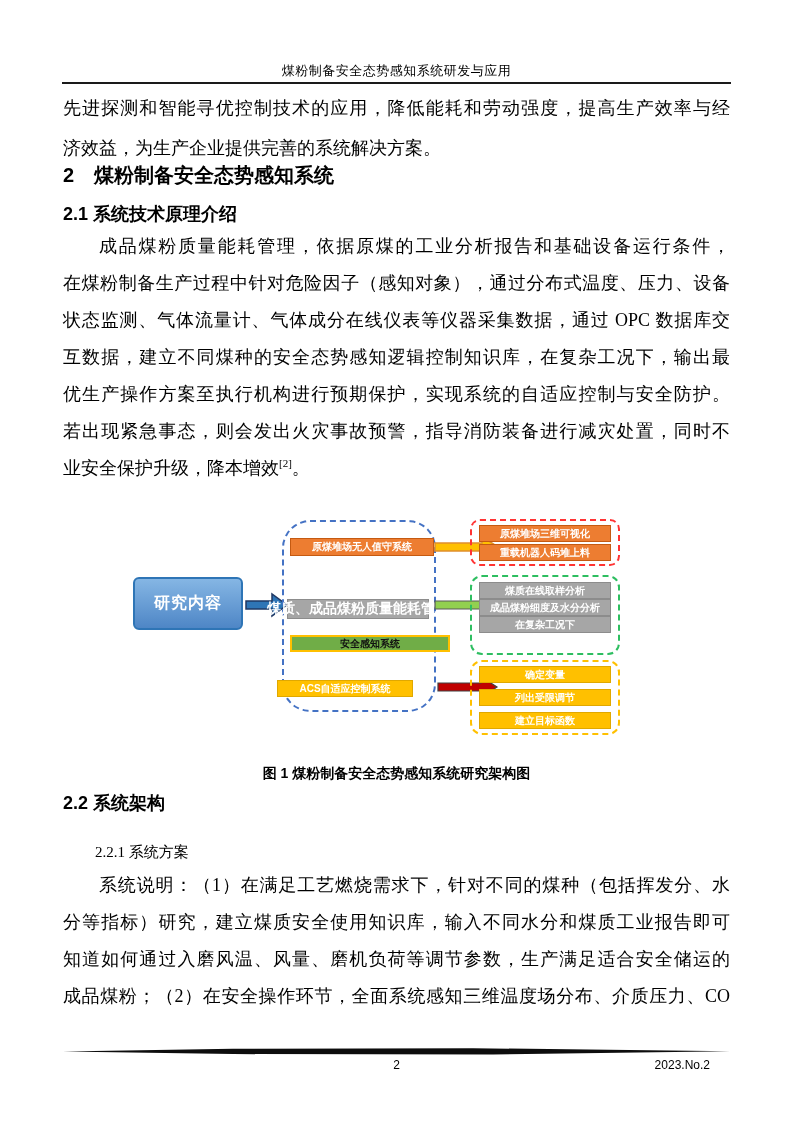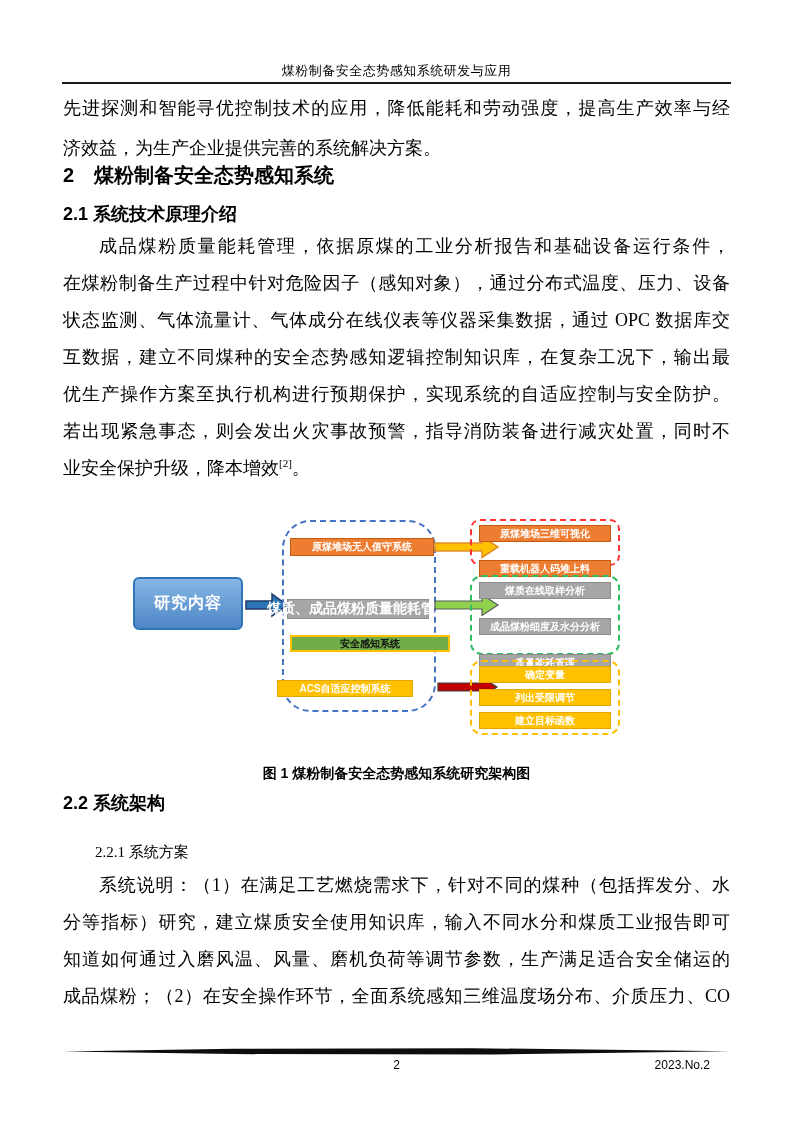--- a/index.html
+++ b/index.html
@@ -46,23 +46,23 @@
   .box-green{background:var(--green);border:2px solid var(--yellow);color:#111;}
   .box-yellow{background:var(--yellow);border:1px solid var(--yellow_border);}
   .mid1{left:227px;top:23px;width:144px;height:18px;}
   .mid2{left:224px;top:84px;width:142px;height:20px;font-size:14px;}
   .mid3{left:227px;top:120px;width:160px;height:17px;}
   .mid4{left:214px;top:165px;width:136px;height:17px;}
   .group{position:absolute;left:407px;width:150px;box-sizing:border-box;
         display:flex;flex-direction:column;align-items:stretch;}
   .group .fig-box{position:static;height:17px;flex:0 0 17px;}
   .group1{top:4px;height:47px;border:2px dashed var(--dash_red);border-radius:10px;
-        padding:4px 7px;gap:18px;}
+        padding:4px 7px;gap:2px;}
   .group2{top:60px;height:80px;border:2px dashed var(--dash_green);border-radius:12px;
-        padding:5px 7px;gap:19px;}
+        padding:5px 7px;gap:0;}
   .group3{top:145px;height:75px;border:2px dashed var(--dash_yellow);border-radius:12px;
         padding:4px 7px;gap:6px;}
   .arrow{position:absolute;}
   .arr-blue{left:182px;top:77px;}
   .arr-yellow{left:371px;top:20px;}
   .arr-green{left:371px;top:78px;}
   .arr-red{left:374px;top:160px;}
   .arr-blue polygon{fill:var(--arrow_blue);stroke:var(--arrow_blue_border);stroke-width:1.5;}
   .arr-yellow polygon{fill:var(--arrow_yellow);stroke:var(--arrow_yellow_border);stroke-width:1.5;}
   .arr-green polygon{fill:var(--arrow_green);stroke:var(--arrow_green_border);stroke-width:1.2;}
@@ -127,21 +127,21 @@
         </svg>
 
       <div class="group group1">
         <div class="fig-box box-orange">原煤堆场三维可视化</div>
         <div class="fig-box box-orange">重载机器人码堆上料</div>
       </div>
 
       <div class="group group2">
         <div class="fig-box box-gray">煤质在线取样分析</div>
         <div class="fig-box box-gray">成品煤粉细度及水分分析</div>
-        <div class="fig-box box-gray">质量能耗管理</div>
+        <div class="fig-box box-gray">在复杂工况下</div>
       </div>
 
       <div class="group group3">
         <div class="fig-box box-yellow">确定变量</div>
         <div class="fig-box box-yellow">列出受限调节</div>
         <div class="fig-box box-yellow">建立目标函数</div>
       </div>
     </div>
 
     <div class="fig-caption">图 1 煤粉制备安全态势感知系统研究架构图</div>

